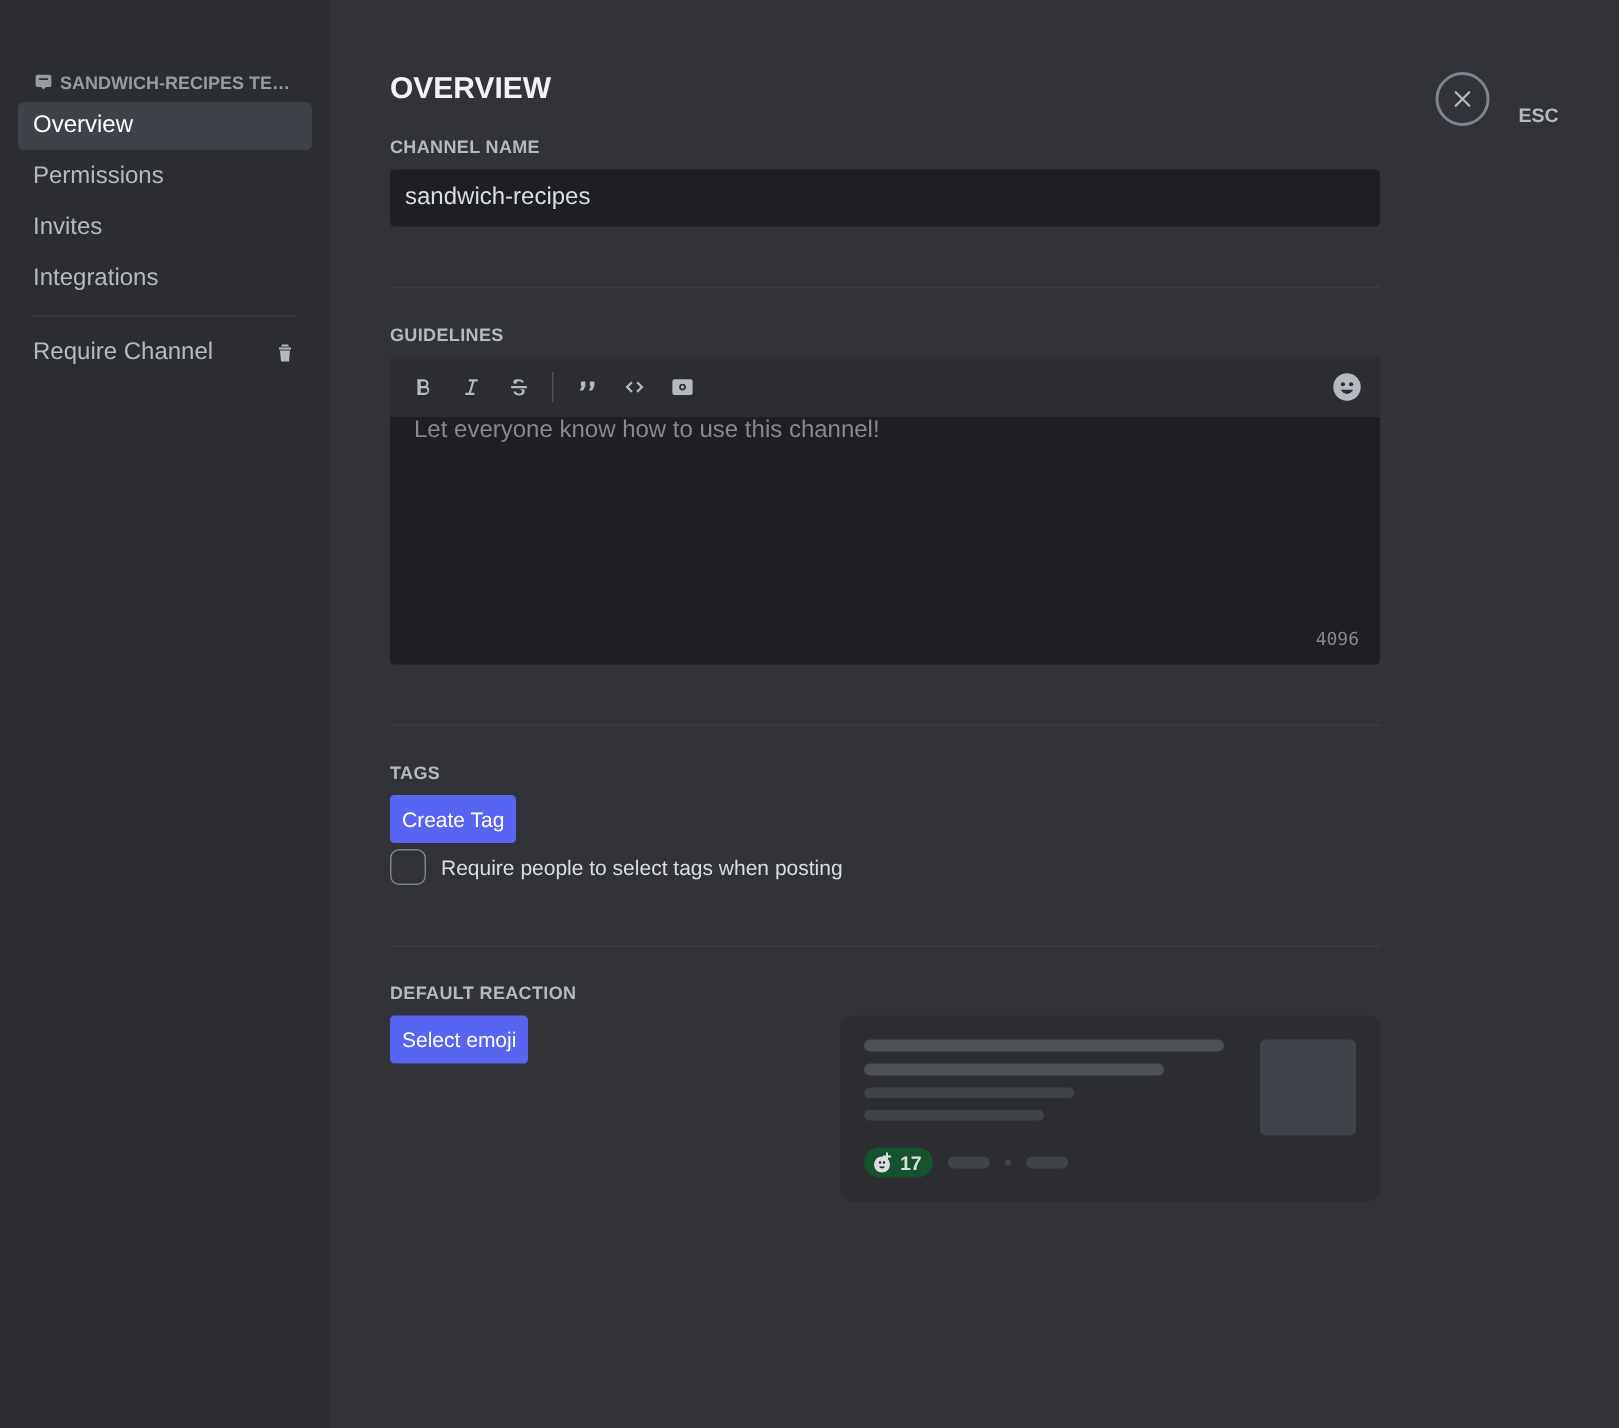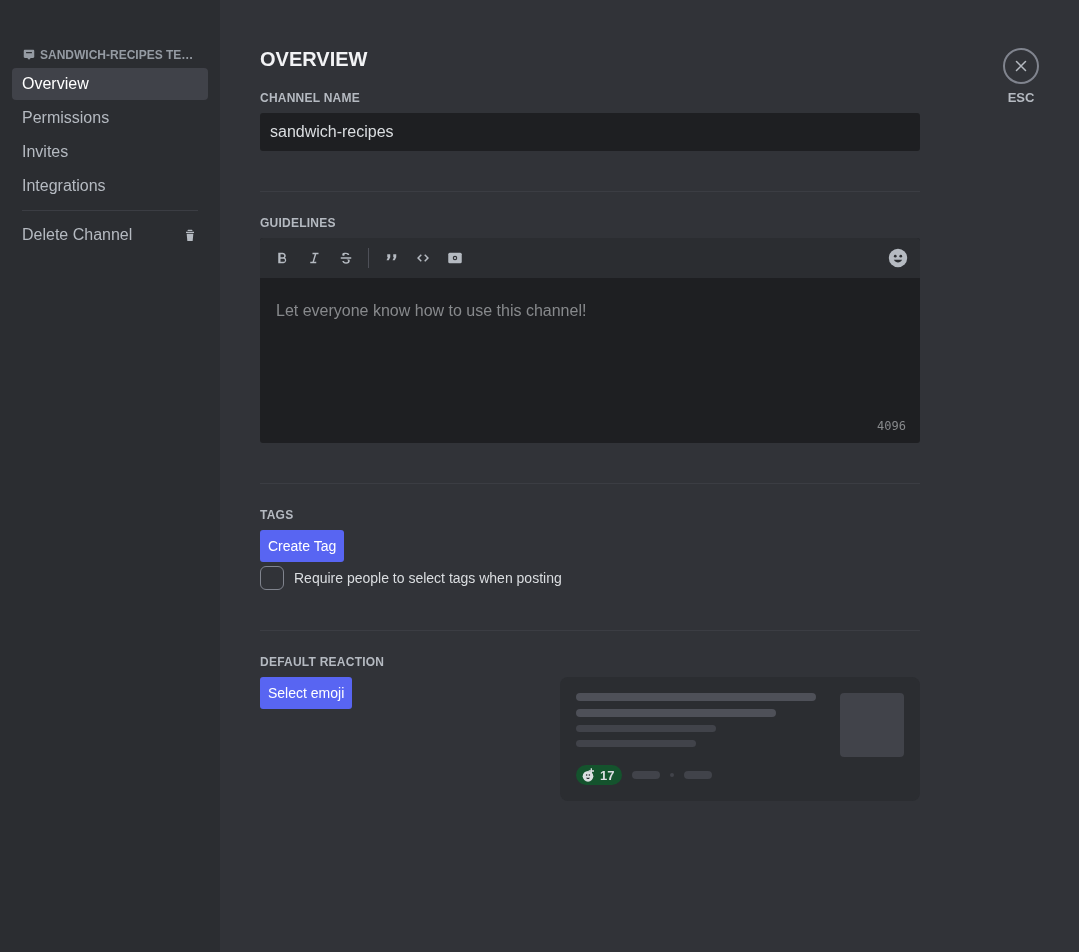--- a/index.html
+++ b/index.html
@@ -63,23 +63,23 @@
   padding: 48px 40px 40px 40px;
   position: relative;
   overflow-y: auto;
 }
 .content { width: 660px; }
 .close-wrap {
   position: absolute;
   top: 48px;
   right: 40px;
   display: flex;
-  flex-direction: column;
-  align-items: center;
-  gap: 6px;
+  flex-direction: row;
+  align-items: flex-end;
+  gap: 19px;
 }
 .close-btn {
   width: 36px; height: 36px;
   border: 2px solid #80848e;
   border-radius: 50%;
   display: flex; align-items: center; justify-content: center;
   cursor: pointer;
   color: #b5bac1;
 }
 .close-label { font-size: 13px; color: #b5bac1; font-weight: 600; }
@@ -128,21 +128,21 @@
 .tb-btn {
   width: 28px; height: 28px;
   display: flex; align-items: center; justify-content: center;
   color: #b5bac1;
   cursor: pointer;
   border-radius: 4px;
 }
 .tb-divider { width: 1px; height: 20px; background: #4e5058; margin: 0 4px; }
 .tb-spacer { flex: 1; }
 .editor-body {
-  padding: 24px 16px;
+  padding: 0 16px;
   min-height: 165px;
   color: #87898c;
   font-size: 16px;
   position: relative;
 }
 .editor-counter {
   position: absolute;
   right: 14px;
   bottom: 10px;
   font-size: 12px;
@@ -237,21 +237,21 @@
         <path d="M19 3H5C3.9 3 3 3.9 3 5v10c0 1.1.9 2 2 2h4l3 3 3-3h4c1.1 0 2-.9 2-2V5c0-1.1-.9-2-2-2zM7 7h10v2H7V7zm6 4H7v2h6v-2z"></path>
       </svg>
     <span class="txt">SANDWICH-RECIPES TE…</span>
   </div>
   <div class="sidebar-item active"><span>Overview</span></div>
   <div class="sidebar-item"><span>Permissions</span></div>
   <div class="sidebar-item"><span>Invites</span></div>
   <div class="sidebar-item"><span>Integrations</span></div>
   <div class="sidebar-divider"></div>
   <div class="sidebar-delete">
-    <span>Delete Channel</span>
+    <span>Require Channel</span>
     <svg width="16" height="16" viewBox="0 0 24 24" fill="currentColor">
         <path d="M6 7h12v2H6V7zm1 3h10l-1 11H8L7 10zM9 4h6l1 2H8l1-2z"></path>
       </svg>
   </div>
 </div>
 
 <div class="main">
 
   <div class="close-wrap">
     <div class="close-btn">

